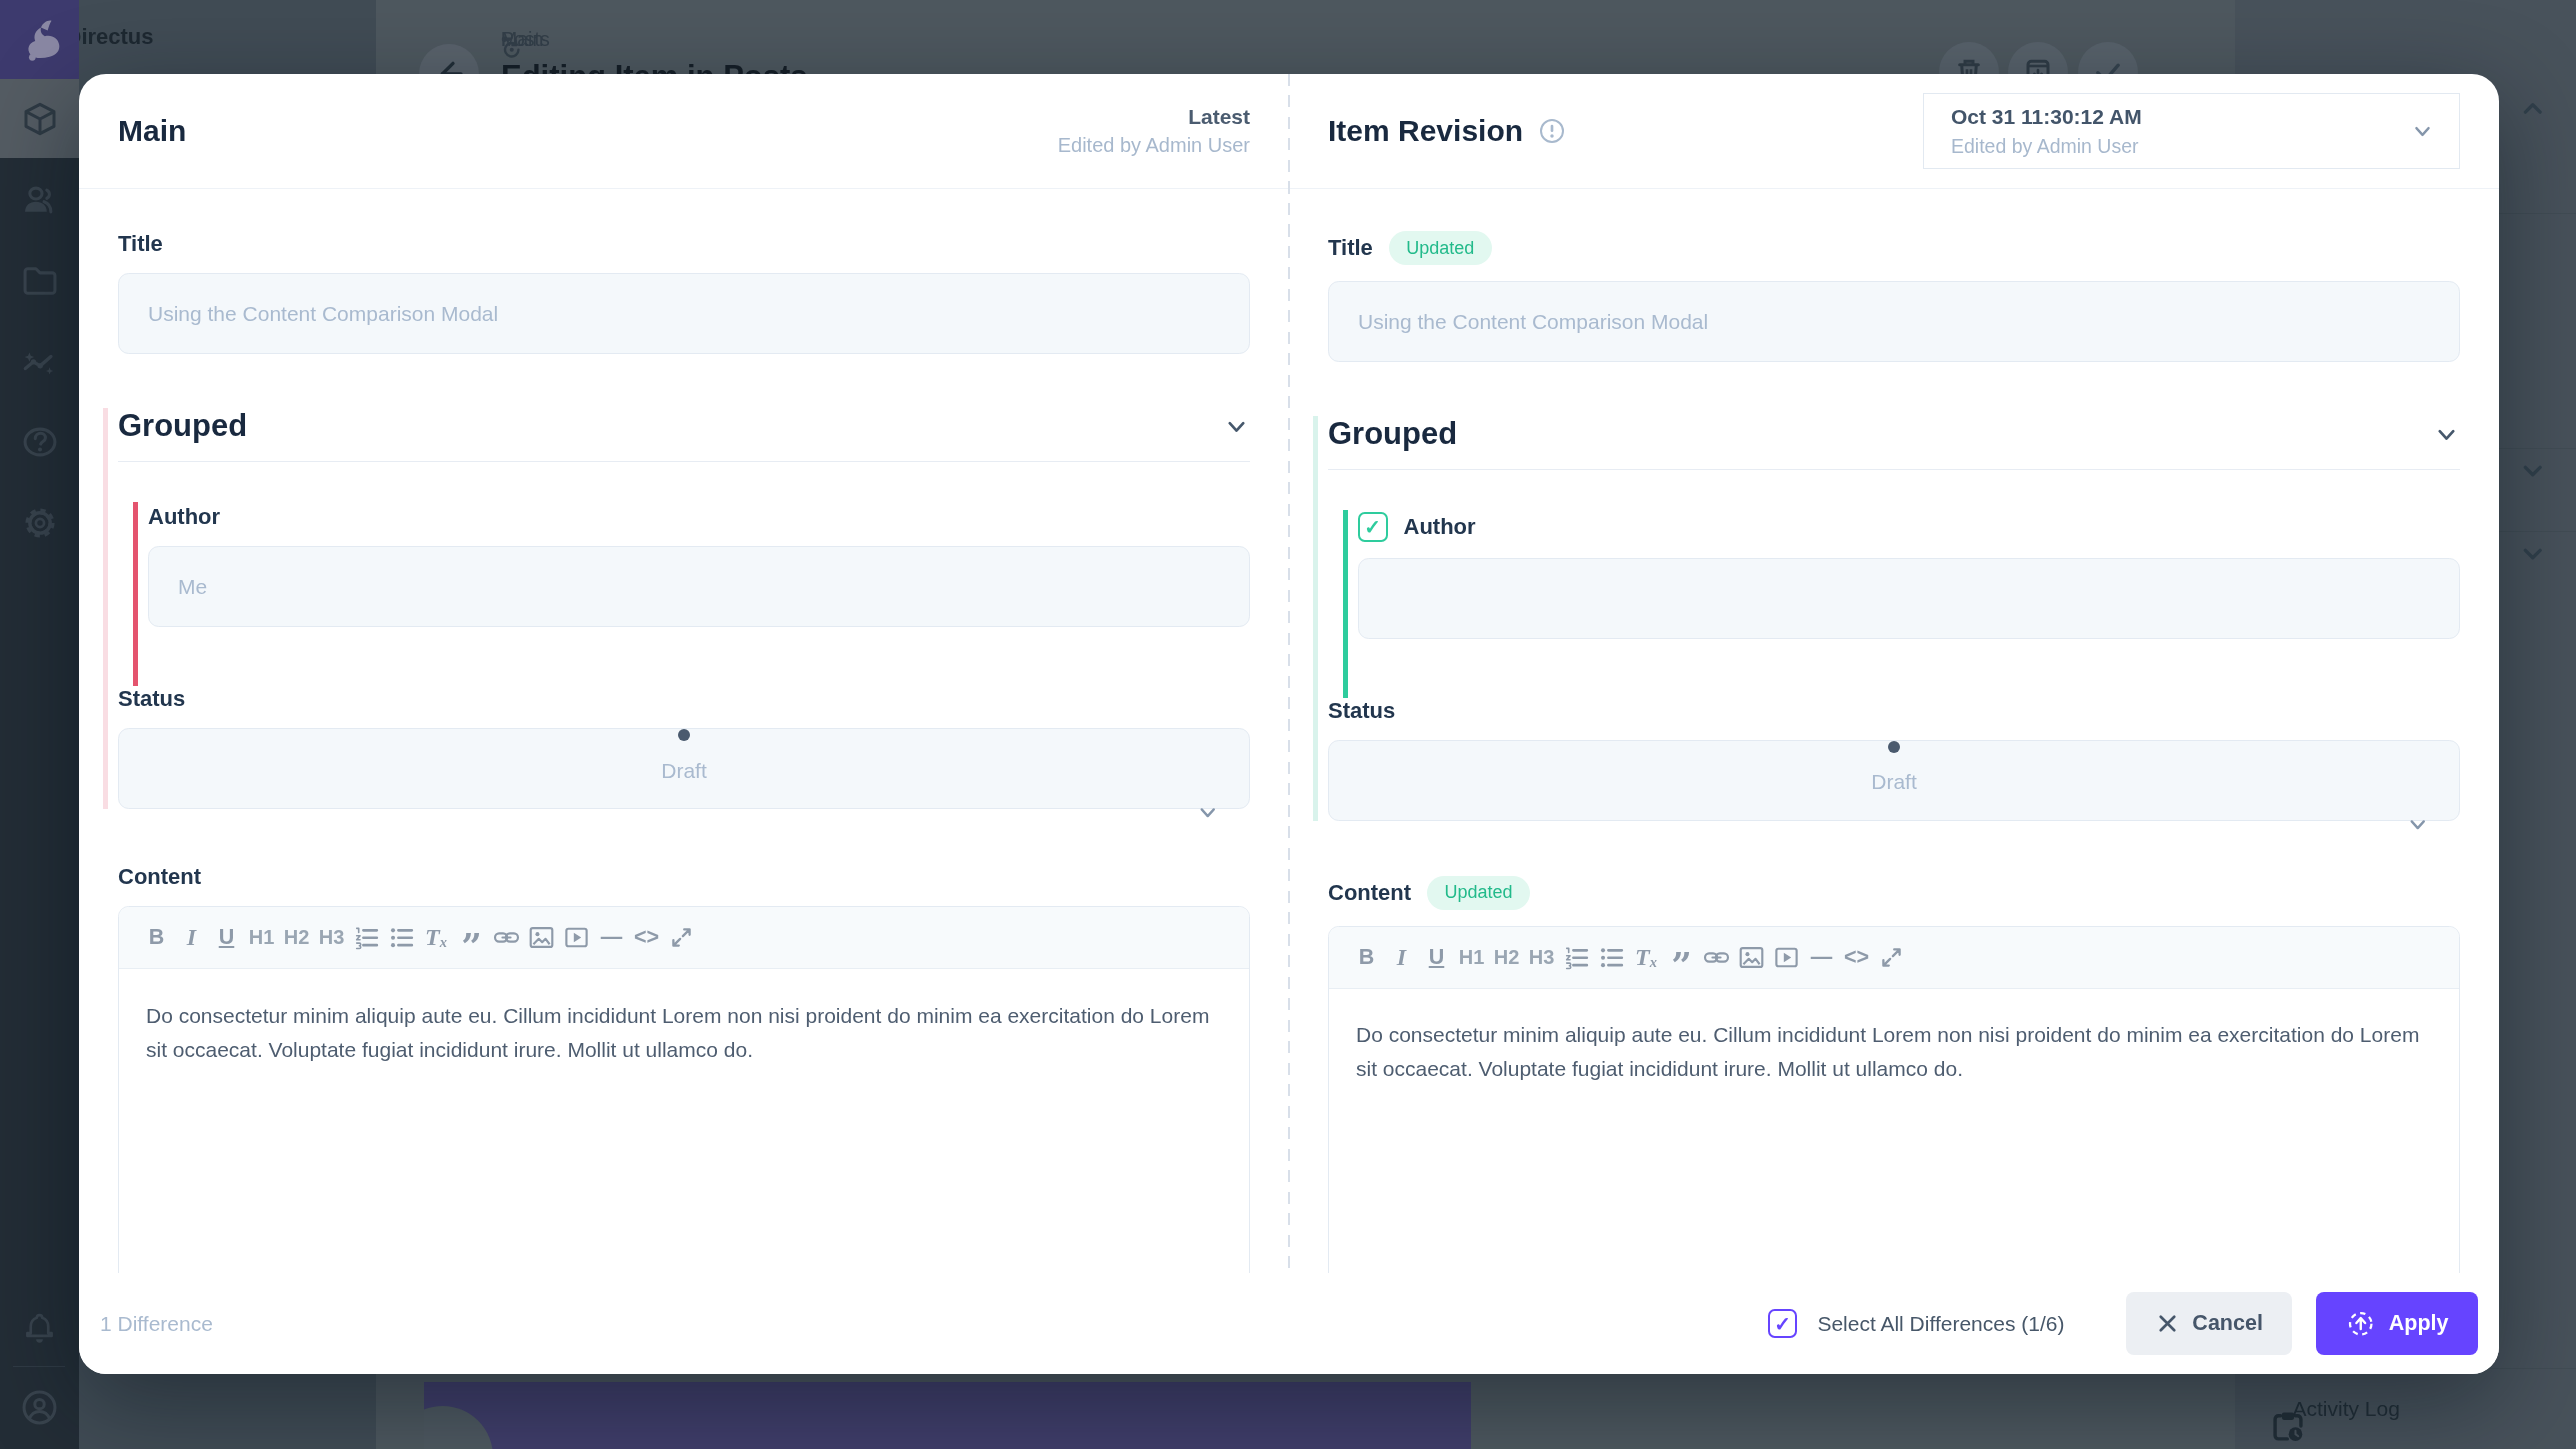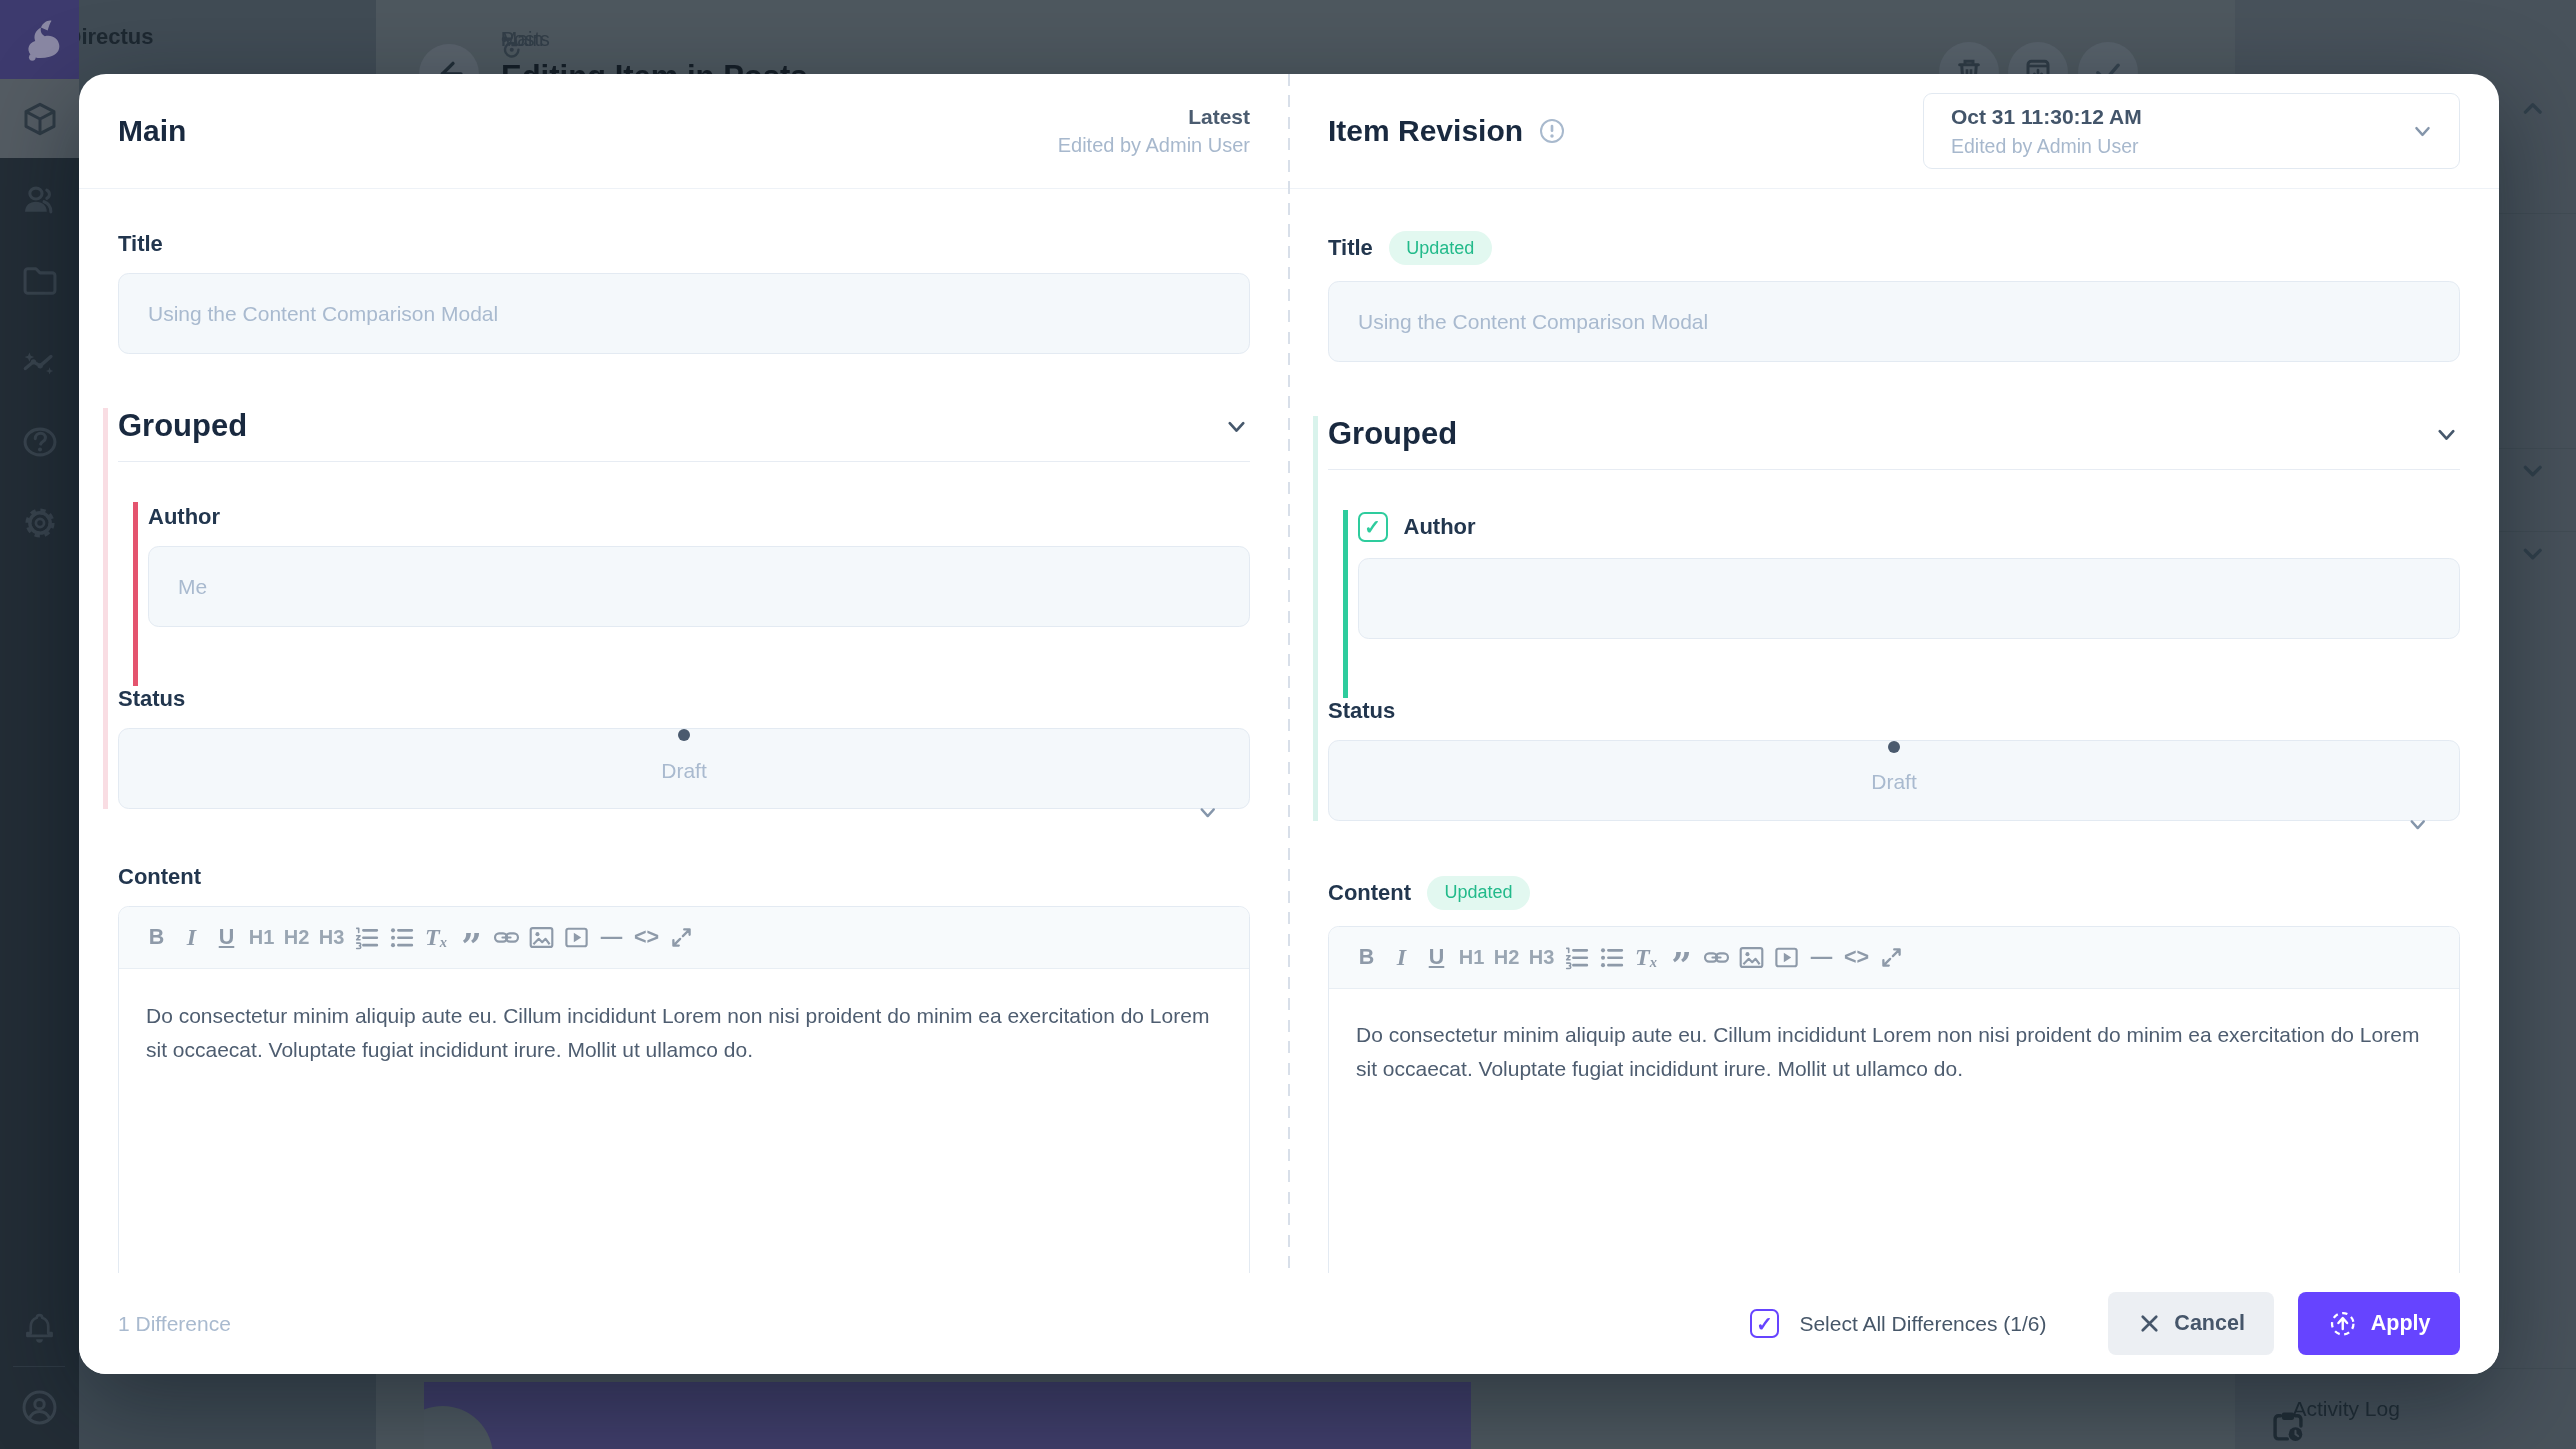--- a/index.html
+++ b/index.html
@@ -64,21 +64,21 @@
 
   .panel { width: 50%; display: flex; flex-direction: column; min-height: 0; }
   .panel-header { flex: none; height: 115px; display: flex; align-items: center;
                   justify-content: space-between; padding: 0 39px; border-bottom: 1.3px solid #eef2f7; }
   .panel-title-wrap { display: flex; align-items: center; gap: 14.8px; }
   .panel-title { font-size: 30px; font-weight: 700; color: #19293f; }
   .version-block { text-align: right; }
   .version-label { font-size: 21px; font-weight: 600; color: #4b5c70; margin-bottom: 5.4px; }
   .version-sub { font-size: 20px; color: #a7b8cd; }
 
-  .revision-select { width: 537px; height: 76px; border: 1.3px solid #e2e9f1; border-radius: 9px;
+  .revision-select { width: 537px; height: 76px; border: 1.3px solid #e2e9f1; border-radius: 0;
     display: flex; align-items: center; padding: 0 23px 0 27px; background: #fff; cursor: pointer; }
   .revision-select-text { flex: 1; text-align: left; }
   .revision-time { font-size: 21px; font-weight: 600; color: #43556a; margin-bottom: 6px; }
   .revision-sub { font-size: 19.5px; color: #a7b8cd; }
 
   .panel-scroll { flex: 1; min-height: 0; overflow: hidden; padding: 42px 39px 0 39px; }
 
   .field-label-row { display: flex; align-items: center; gap: 16px; margin-bottom: 16px; }
   .field-label { font-size: 22px; font-weight: 600; color: #22364e; }
   .badge { height: 34px; padding: 0 17.4px; border-radius: 17px; background: var(--color-badge_bg, #e2f8f0);
@@ -117,21 +117,21 @@
                     border-radius: 9.4px 9.4px 0 0; display: flex; align-items: center; padding: 0 20px; }
   .tb { min-width: 35px; height: 40px; display: inline-flex; align-items: center; justify-content: center;
         color: #8e9aa9; font-size: 21.5px; font-weight: 700; cursor: pointer; }
   .tb.light { color: #9aa6b3; font-weight: 600; font-size: 20px; }
   .tb.italic-glyph { font-style: italic; font-family: "Liberation Serif", serif; font-size: 24px; }
   .tb.underline-glyph { text-decoration: underline; }
   .tb.quote-glyph { font-family: "DejaVu Serif", serif; font-size: 36px; line-height: 13.4px; padding-top: 17.4px; }
   .tb.clear-glyph { font-style: italic; font-family: "Liberation Serif", serif; font-size: 24px; }
   .editor-content { padding: 29.5px 27px; font-size: 21px; line-height: 1.62; color: #4e5d70; }
 
-  .modal-footer { flex: none; height: 101px; display: flex; align-items: center; padding: 0 39px; background: #fff; justify-content: space-between; }
+  .modal-footer { flex: none; height: 101px; display: flex; align-items: center; padding: 0 21px; background: #fff; justify-content: space-between; }
   .diff-count { font-size: 21px; color: #a9bacf; }
   .footer-right { margin-left: auto; display: flex; align-items: center; gap: 24px; }
   .select-all-label { font-size: 21px; font-weight: 500; color: #475769; margin-right: 38px; margin-left: -4px; }
   .btn { height: 63px; border-radius: 8px; display: inline-flex; align-items: center; gap: 13.4px;
          padding: 0 29.5px; font-size: 21.5px; font-weight: 600; cursor: pointer; border: none; }
   .btn-cancel { background: #eceff3; color: #46566a; }
   .btn-apply { background: var(--color-accent, #6644ff); color: #ffffff; }
 </style>
 </head>
 <body>

